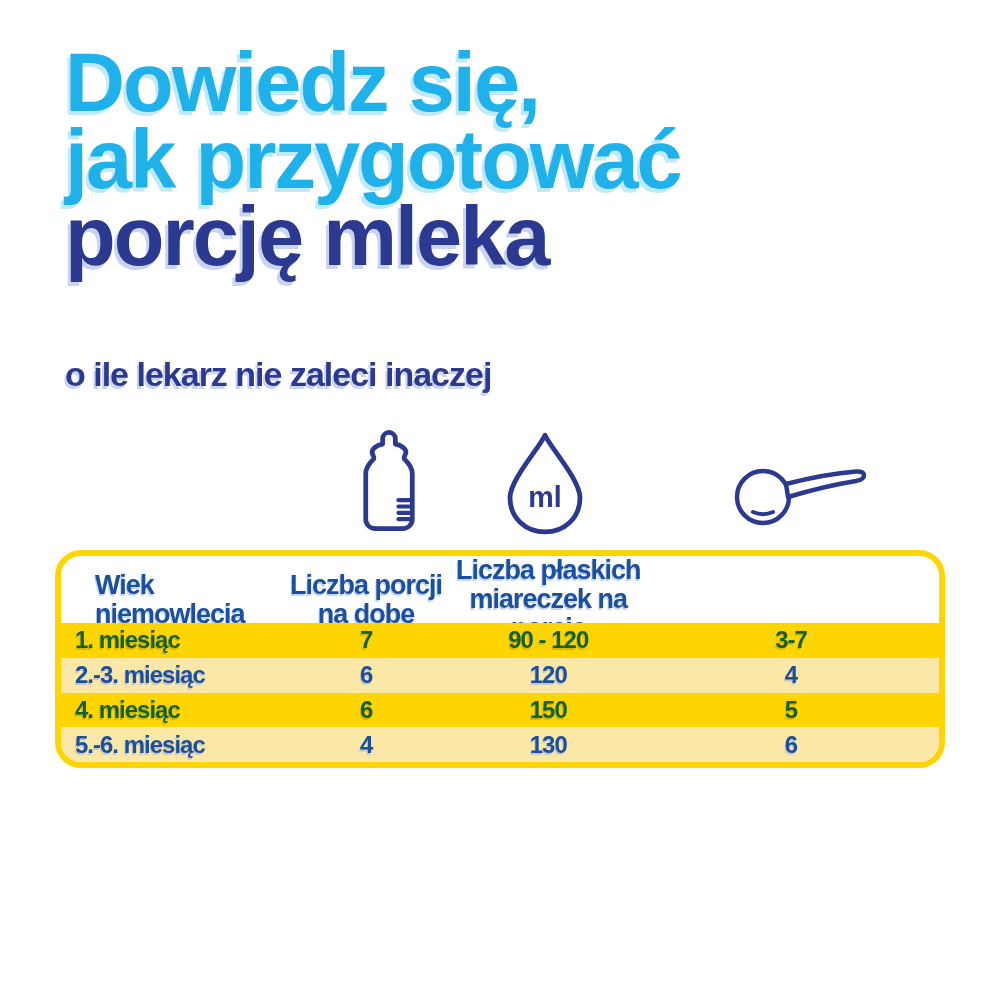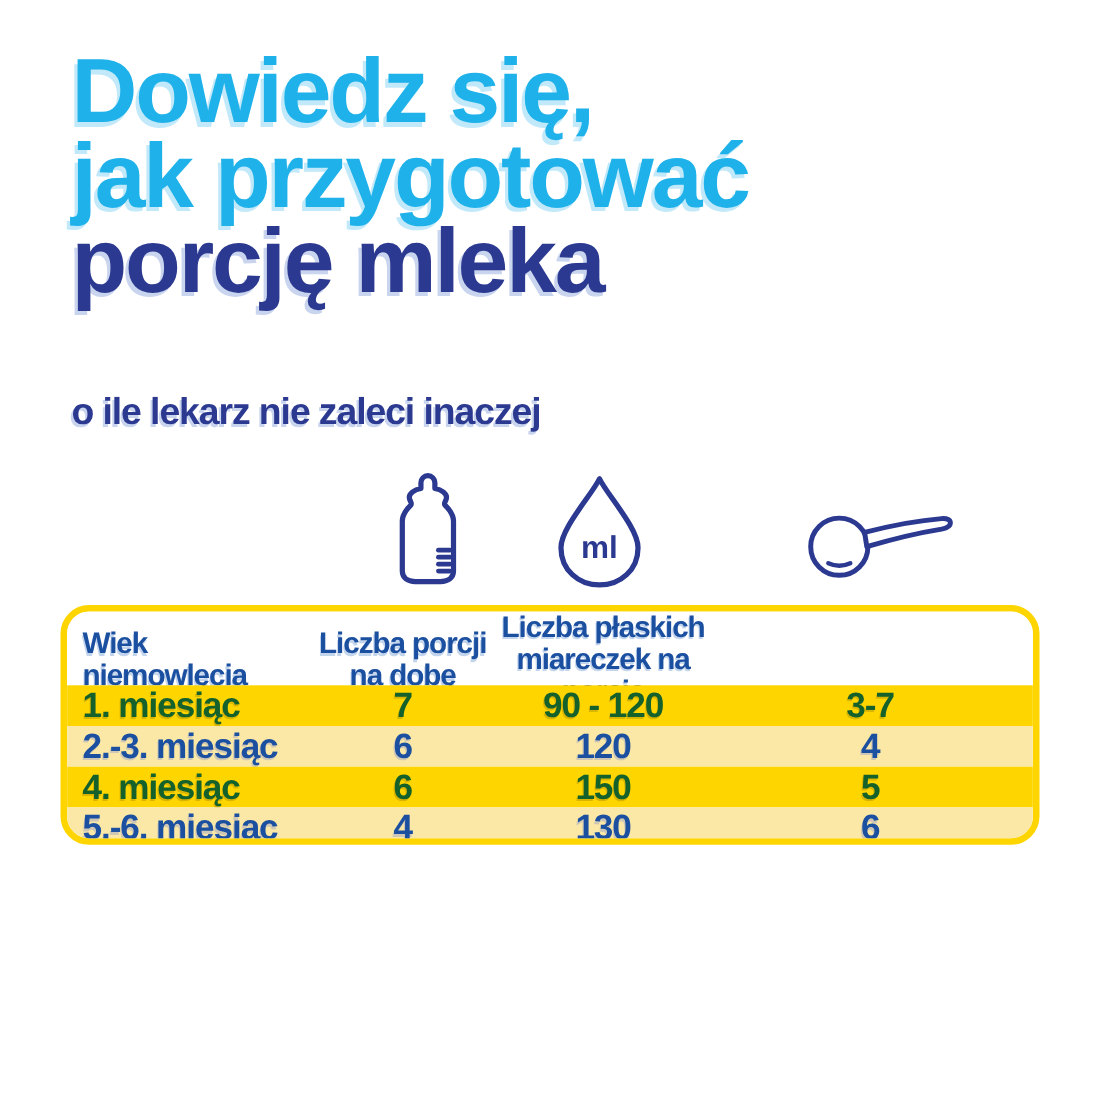--- a/index.html
+++ b/index.html
@@ -22,22 +22,22 @@
   .dose-table{
     position:absolute;left:55px;top:550px;width:890px;height:218px;
     box-sizing:border-box;border:6px solid #FFD500;border-radius:26px;
     overflow:hidden;background:#ffffff;display:flex;flex-direction:column;
   }
   .thead,.trow{display:grid;grid-template-columns:24.8% 19.9% 21.6% 33.7%;}
   .thead{height:67px;background:#ffffff;align-items:center;}
   .th{color:#1B4FA0;font-size:27px;line-height:29px;text-align:center;
       letter-spacing:-1px;text-shadow:-1px 2px 0 #C3D5ED;}
   .th span{display:block;}
-  .th.c1{text-align:left;padding-left:14px;}
-  .trow{flex:1;align-items:center;font-size:32px;letter-spacing:-1px;}
+  .th.c1{text-align:left;padding-left:14px;margin-left:20px;}
+  .trow{flex:1;align-items:center;font-size:24px;letter-spacing:-1px;}
   .trow.yellow{background:#FFD500;color:#14612B;
       text-shadow:-1px 2px 0 rgba(130,110,0,.30);}
   .trow.cream{background:#FBE8A6;color:#1B4FA0;
       text-shadow:-1px 2px 0 rgba(150,160,200,.45);}
   .td{text-align:center;}
   .td.c1{text-align:left;padding-left:14px;}
 </style>
 </head>
 <body>
 

